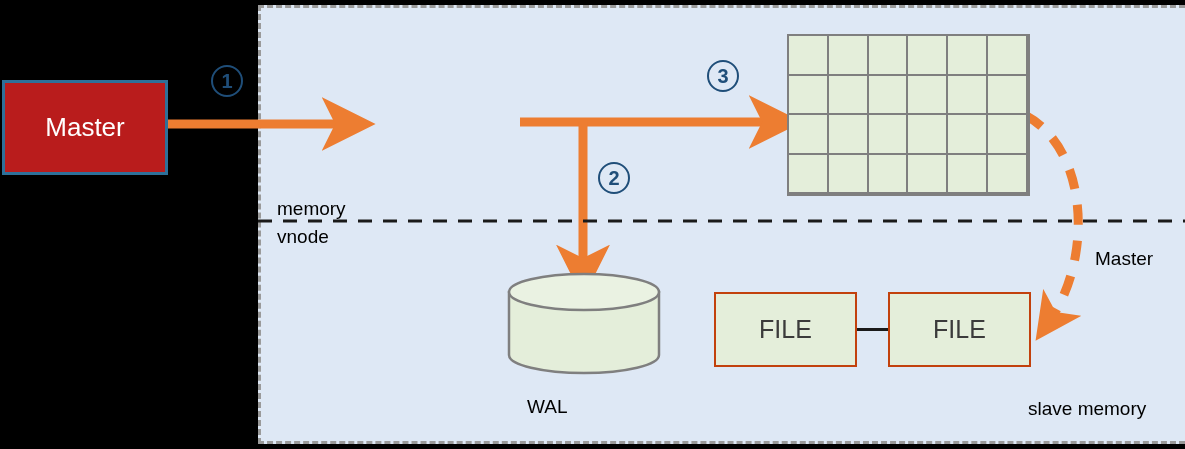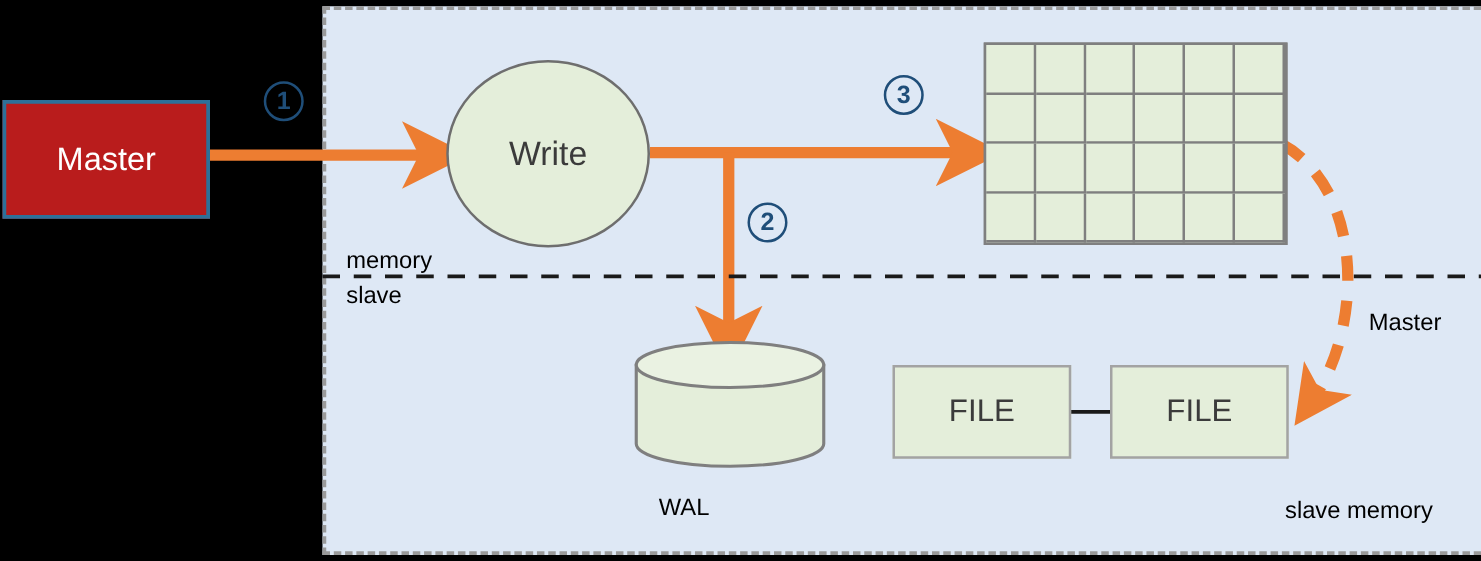--- a/index.html
+++ b/index.html
@@ -89,21 +89,21 @@
     border-right: 2px solid #7f7f7f;
     border-bottom: 2px solid #7f7f7f;
     box-sizing: border-box;
   }
   
   .file-box {
     position: absolute;
     width: 143px;
     height: 75px;
     background: #E4EEDA;
-    border: 2px solid #a3a3a3;
+    border: 2px solid #c2410c;
     box-sizing: border-box;
     display: flex;
     align-items: center;
     justify-content: center;
     font-size: 25px;
     color: #3b3b3b;
   }
   .file-1 { left: 714px; top: 292px; }
   .file-2 { left: 888px; top: 292px; }
   .file-link {
@@ -183,23 +183,20 @@
       <ellipse cx="584" cy="292" rx="75" ry="18" fill="#EAF2E2" stroke="#7f7f7f" stroke-width="2.5"></ellipse>
     </g>
 
     <path d="M1025,115 C1090,150 1092,260 1050,320" fill="none" stroke="#ED7D31" stroke-width="9" stroke-dasharray="20 16" stroke-linecap="butt" marker-end="url(#ah2)"></path>
   </svg>
 
   <div class="master-box">
     <span>Master</span>
   </div>
 
-  <div class="write-circle">
-    <span>Write</span>
-  </div>
 
   <div class="grid">
     <div class="cell"></div>
     <div class="cell"></div>
     <div class="cell"></div>
     <div class="cell"></div>
     <div class="cell"></div>
     <div class="cell"></div>
     <div class="cell"></div>
     <div class="cell"></div>
@@ -223,21 +220,21 @@
 
   <div class="file-box file-1">
     <span>FILE</span>
   </div>
   <div class="file-link"></div>
   <div class="file-box file-2">
     <span>FILE</span>
   </div>
 
   <div class="lbl lbl-memory">memory</div>
-  <div class="lbl lbl-disk">slave</div>
+  <div class="lbl lbl-disk">vnode</div>
   <div class="lbl lbl-wal">WAL</div>
   <div class="lbl lbl-flush">Master</div>
   <div class="lbl lbl-slave">slave memory</div>
 
   <div class="step step-1">
     <span>1</span>
   </div>
   <div class="step step-2">
     <span>2</span>
   </div>

